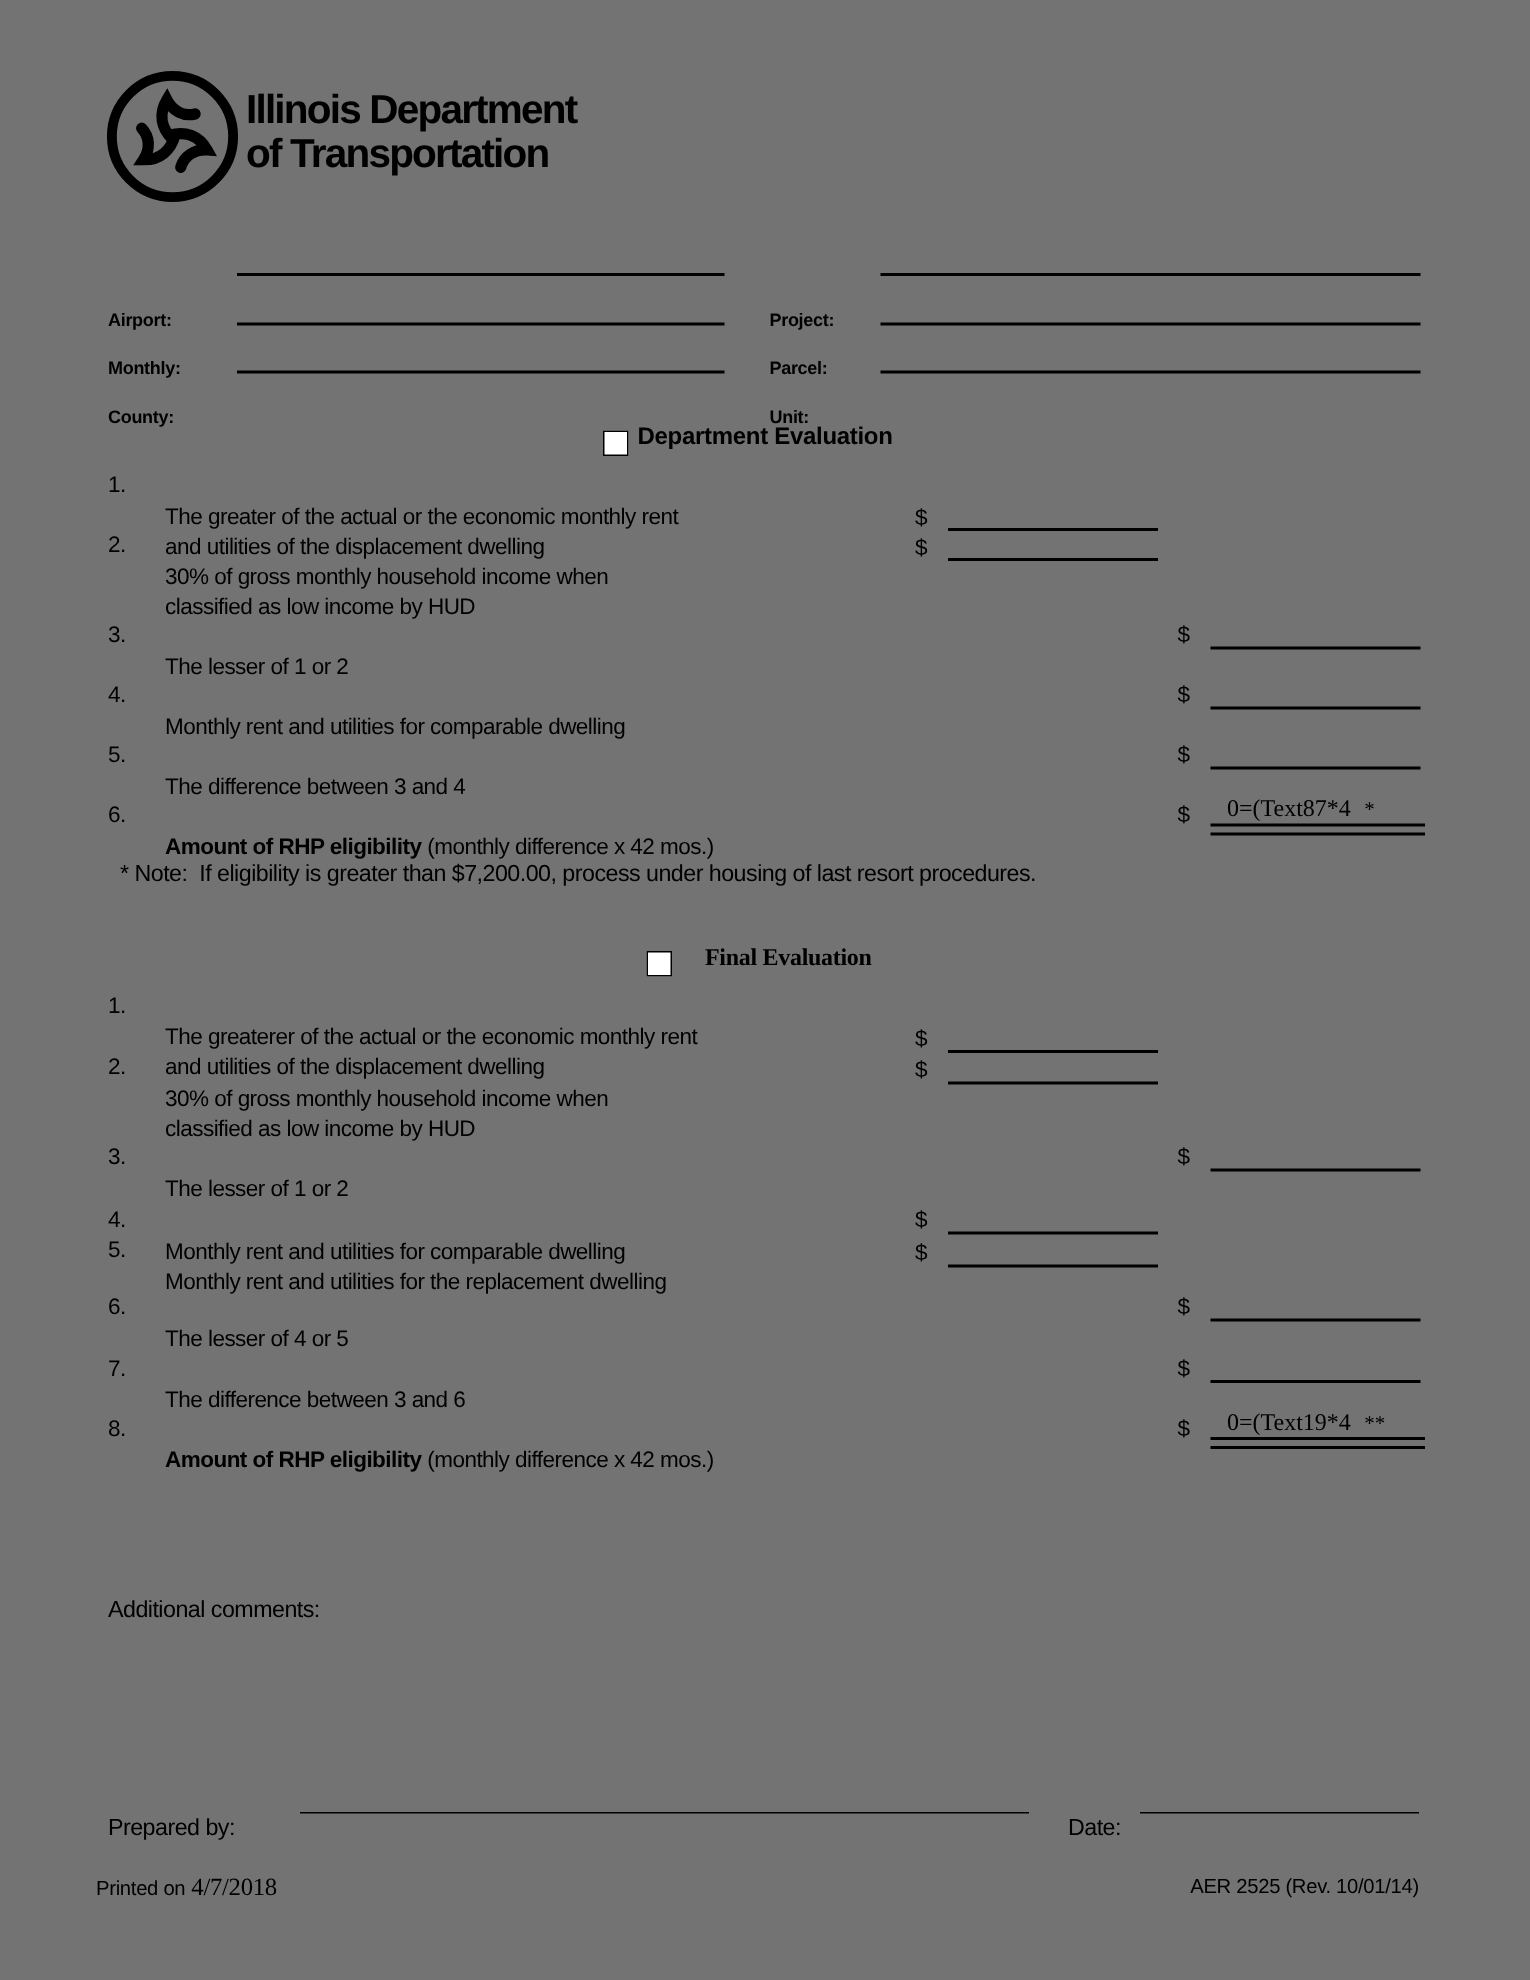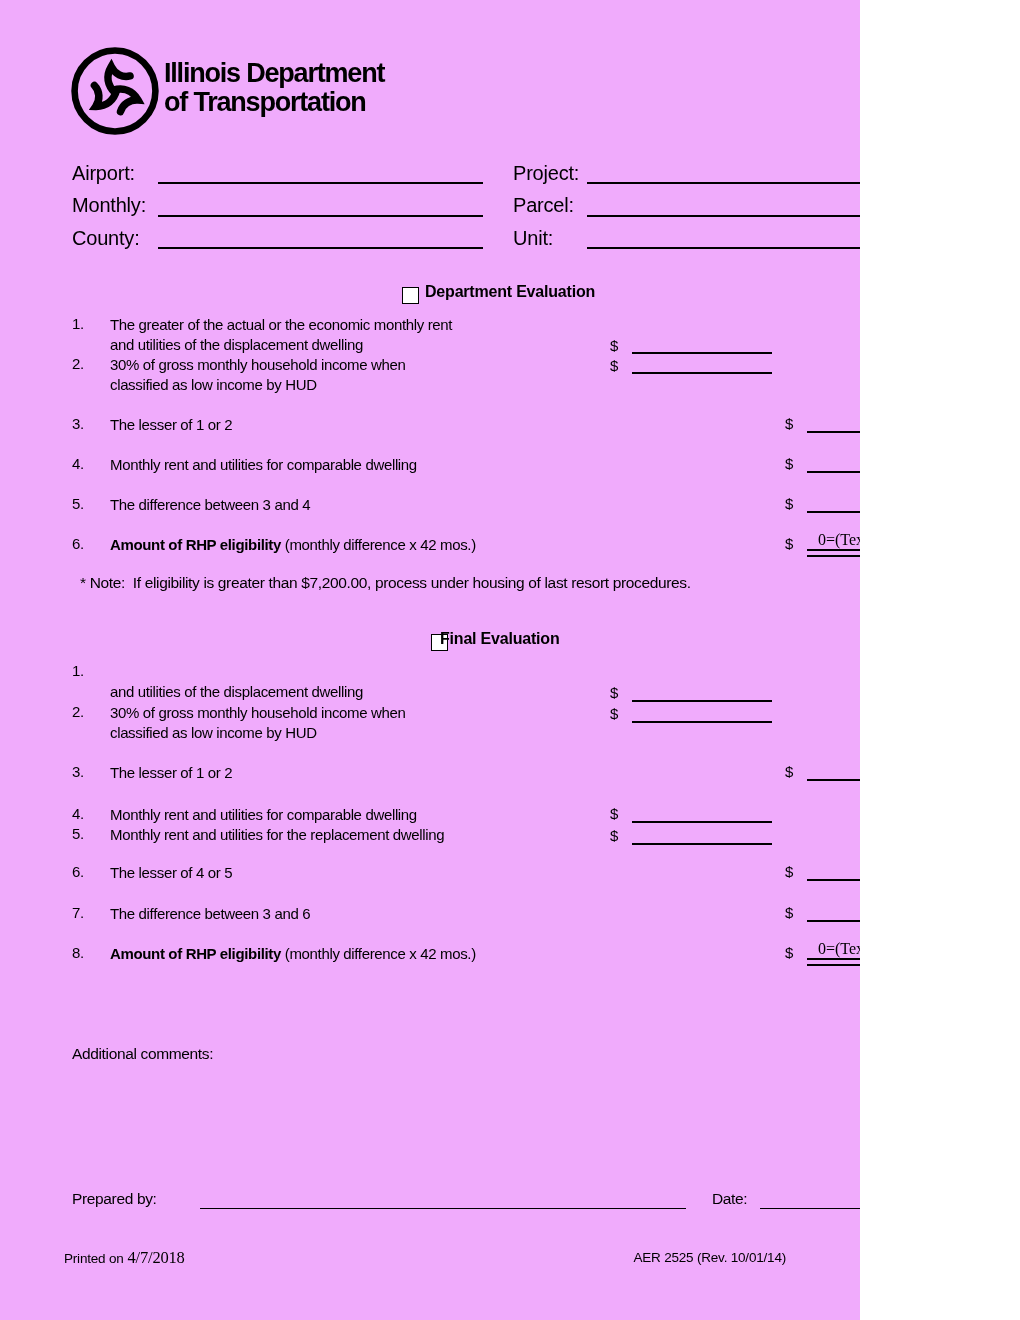--- a/index.html
+++ b/index.html
@@ -1,31 +1,31 @@
 <!DOCTYPE html>
 <html><head>
 <meta charset="utf-8">
 <style>
   html,body {margin:0; padding:0; background:#fff;}
   .page {
-    position:relative; width:860px; height:1320px; background:#f0abfc;
+    position:relative; width:1020px; height:1320px; background:#737373;
     font-family:"Liberation Sans", sans-serif; color:#000; overflow:hidden;
   }
   .abs {position:absolute;}
   
   .agency {font-weight:bold; font-size:27px; line-height:29px; letter-spacing:-1.2px;}
   .doc-title {font-weight:bold; font-size:19px; line-height:23.5px; letter-spacing:-0.2px;}
   
-  .lbl {font-weight:normal; font-size:20px; letter-spacing:-0.2px;}
+  .lbl {font-weight:bold; font-size:12px; letter-spacing:-0.2px;margin-top:44px;}
   .fline {border-bottom:2px solid #000; height:0;}
   
   .sect-title {font-weight:bold; font-size:16px; letter-spacing:-0.2px;}
   .checkbox {width:15px; height:15px; border:1.5px solid #000; background:#fff;}
   
-  .itxt {font-size:15px; letter-spacing:-0.35px; line-height:20px; white-space:nowrap;}
+  .itxt {font-size:15px; letter-spacing:-0.35px; line-height:20px; white-space:nowrap;margin-top:20px;}
   .b {font-weight:bold;}
   .num {font-size:15px; letter-spacing:-0.3px;}
   .dollar {font-size:15px;}
   .amt-line {border-bottom:2px solid #000; width:140px; height:0;}
   .dline {width:143px; height:4px; border-top:2px solid #000; border-bottom:2px solid #000;}
   .vtext {font-family:"Liberation Serif", serif; font-size:16px; padding-left:11px; white-space:nowrap;}
   .vflag {font-size:14px; margin-left:9px;}
   .note {font-size:15.5px; letter-spacing:-0.35px; white-space:pre-wrap;}
   .small {font-size:13.5px; letter-spacing:-0.2px;}
   .serif-date {font-family:"Liberation Serif", serif; font-size:16.5px; margin-left:4px;}
@@ -105,25 +105,25 @@
   </div>
   <div class="abs dollar" style="left:785px; top:535px;">$</div>
   <div class="abs" style="left:807px; top:531px;">
     <div class="vtext"><span>0=(Text87*4</span><span class="vflag">*</span></div>
     <div class="dline"></div>
   </div>
 
   <div class="abs note" style="left:80px; top:574px;">* Note:  If eligibility is greater than $7,200.00, process under housing of last resort procedures.</div>
 
   <div class="abs checkbox" style="left:431px; top:634px;"></div>
-  <div class="abs sect-title" style="left:440px; top:630px;">Final Evaluation</div>
+  <div class="abs sect-title" style="left:470px; top:630px;font-family:Liberation Serif, serif;">Final Evaluation</div>
 
   <div class="abs num" style="left:72px; top:662px;">1.</div>
   <div class="abs itxt" style="left:110px; top:662px;">
-    <br>
+    <span>The greaterer of the actual or the economic monthly rent</span><br>
     <span>and utilities of the displacement dwelling</span>
   </div>
   <div class="abs dollar" style="left:610px; top:684px;">$</div>
   <div class="abs amt-line" style="left:632px; top:700px;"><span></span></div>
 
   <div class="abs num" style="left:72px; top:703px;">2.</div>
   <div class="abs itxt" style="left:110px; top:703px;">
     <span>30% of gross monthly household income when</span><br>
     <span>classified as low income by HUD</span>
   </div>

